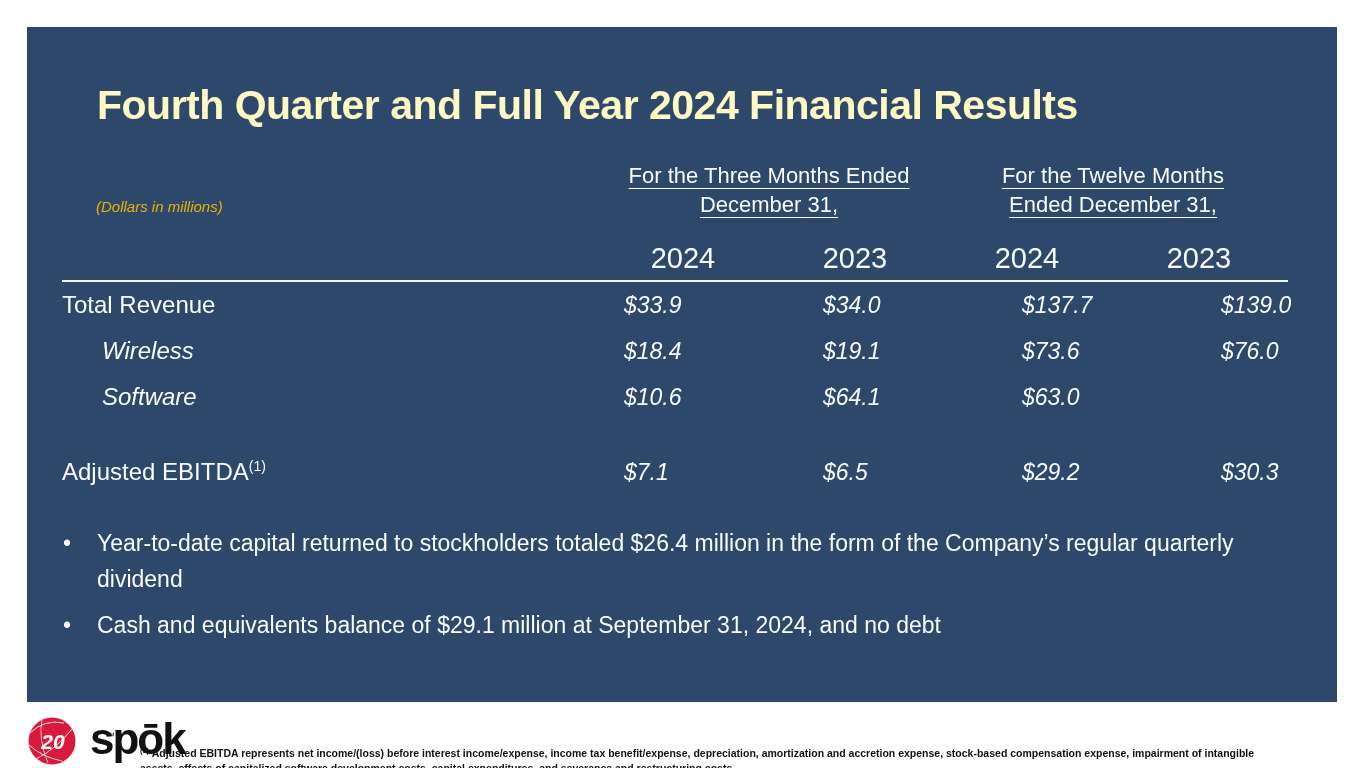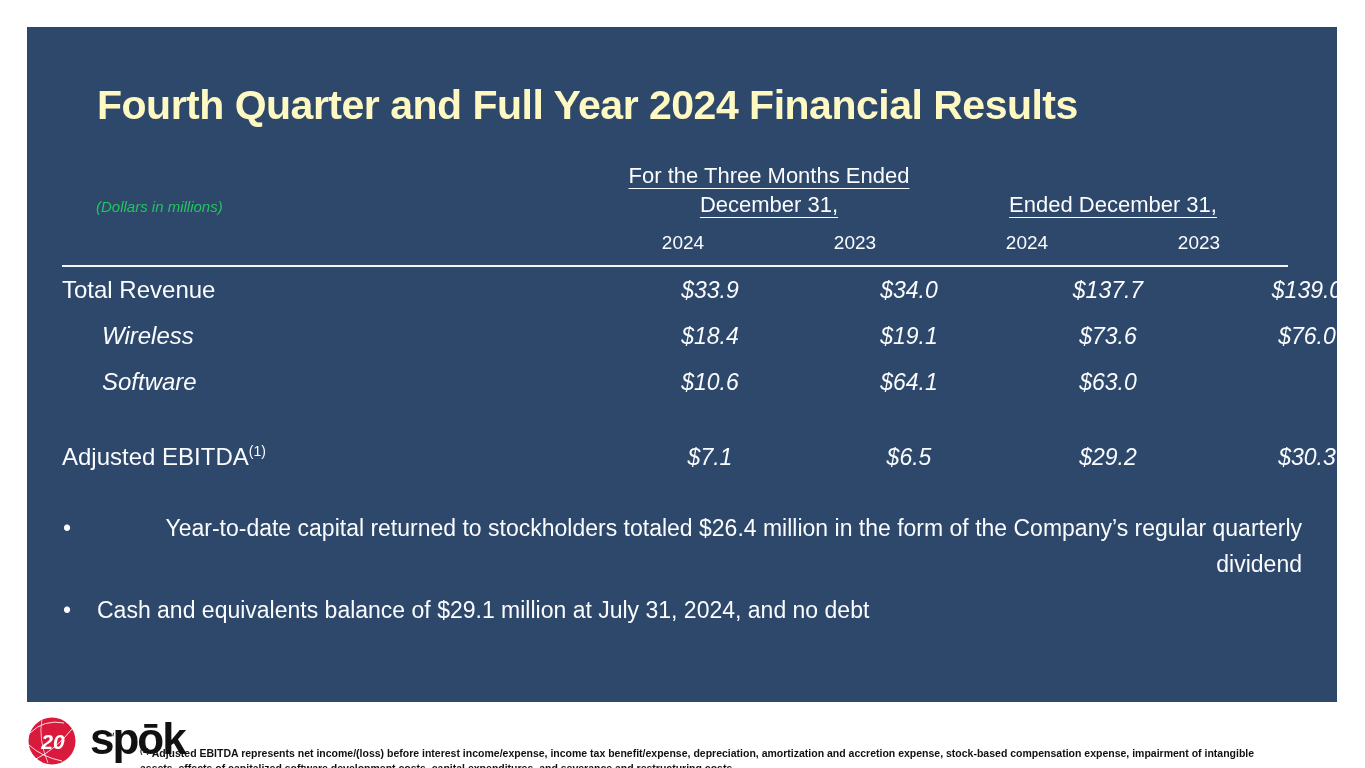--- a/index.html
+++ b/index.html
@@ -22,46 +22,46 @@
     line-height: 48px; color: #fef9c3;
   }
 
   .fin-table { margin: 16px 0 0 35px; }
   .grid { display: grid; }
   .group-row { grid-template-columns: 535px 344px 344px; align-items: end; }
   .group-cell { text-align: center; font-size: 22px; line-height: 29px; margin-top: 16px; }
   .gh-line { display: block; }
   .u { text-decoration: underline; text-underline-offset: 5px; text-decoration-thickness: 1px; }
   .units-cell { padding: 0 0 3px 34px; }
-  .units-note { font-size: 15px; font-style: italic; color: #22c55e; }
+  .units-note { font-size: 15px; font-style: italic; color: #eab308; }
 
   .year-row {
     grid-template-columns: 535px 172px 172px 172px 172px;
-    margin-top: 8px; height: 31px; align-items: center;
-    font-size: 19px;
+    margin-top: 23px; height: 31px; align-items: center;
+    font-size: 29px;
   }
   .year-cell { text-align: center; }
 
   .hline { width: 1226px; height: 2px; background: #F2F5F8; margin-top: 7px; }
 
   .data-row {
     grid-template-columns: 535px 172px 172px 172px 172px;
     height: 46px; align-items: center; font-size: 24px; gap: 27px;
   }
   .data-row:first-of-type { margin-top: 8px; }
   .row-label { white-space: nowrap; }
   .row-label.indent { padding-left: 40px; font-style: italic; }
   .row-label sup { font-size: 14px; vertical-align: super; line-height: 0; }
-  .val { text-align: center; font-style: italic; font-size: 23px; }
+  .val { font-style: italic; font-size: 23px; }
   .row-spacer { height: 29px; }
 
   .bullets { margin: 30px 0 0 36px; padding: 0; list-style: none; font-size: 23px; }
   .bullets li { display: flex; margin-bottom: 10px; }
   .bullet-marker { width: 34px; flex: none; line-height: 36px; }
-  .bullet-text { max-width: 1205px; line-height: 36px; text-align: right; }
+  .bullet-text { max-width: 1205px; line-height: 36px; }
 
   .footer { position: absolute; left: 0; top: 702px; width: 1365px; height: 66px; background: #ffffff; }
   .logo { position: absolute; left: 28px; top: 15px; display: flex; align-items: flex-start; }
   .logo-badge { position: relative; width: 48px; height: 48px; flex: none; }
   .logo-tm { position: absolute; left: 78px; top: 14px; font-size: 9px; color: #111111; }
   .logo-word {
     margin-left: 14px; font-size: 44px; font-weight: bold; color: #111111;
     letter-spacing: -2px; line-height: 44px;
   }
   .footnote {
@@ -81,20 +81,21 @@
 
     <div class="grid group-row">
       <div class="units-cell">
         <span class="units-note">(Dollars in millions)</span>
       </div>
       <div class="group-cell">
         <span class="gh-line"><span class="u">For the Three Months Ended</span></span>
         <span class="gh-line"><span class="u">December 31,</span></span>
       </div>
       <div class="group-cell">
+        <span class="gh-line"><span class="u">For the Twelve Months</span></span>
         <span class="gh-line"><span class="u">Ended December 31,</span></span>
       </div>
     </div>
 
     <div class="grid year-row">
       <div></div>
       <div class="year-cell">2024</div>
       <div class="year-cell">2023</div>
       <div class="year-cell">2024</div>
       <div class="year-cell">2023</div>
@@ -137,21 +138,21 @@
 
   </div>
 
   <ul class="bullets">
     <li>
       <span class="bullet-marker">•</span>
       <span class="bullet-text">Year-to-date capital returned to stockholders totaled $26.4 million in the form of the Company’s regular quarterly dividend</span>
     </li>
     <li>
       <span class="bullet-marker">•</span>
-      <span class="bullet-text">Cash and equivalents balance of $29.1 million at July 31, 2024, and no debt</span>
+      <span class="bullet-text">Cash and equivalents balance of $29.1 million at September 31, 2024, and no debt</span>
     </li>
   </ul>
 
 </div>
 
 <div class="footer">
   <div class="logo">
     <span class="logo-badge">
       <svg width="48" height="48" viewBox="0 0 48 48">
         <circle cx="24" cy="24" r="23.5" fill="#D91A3D"></circle>

